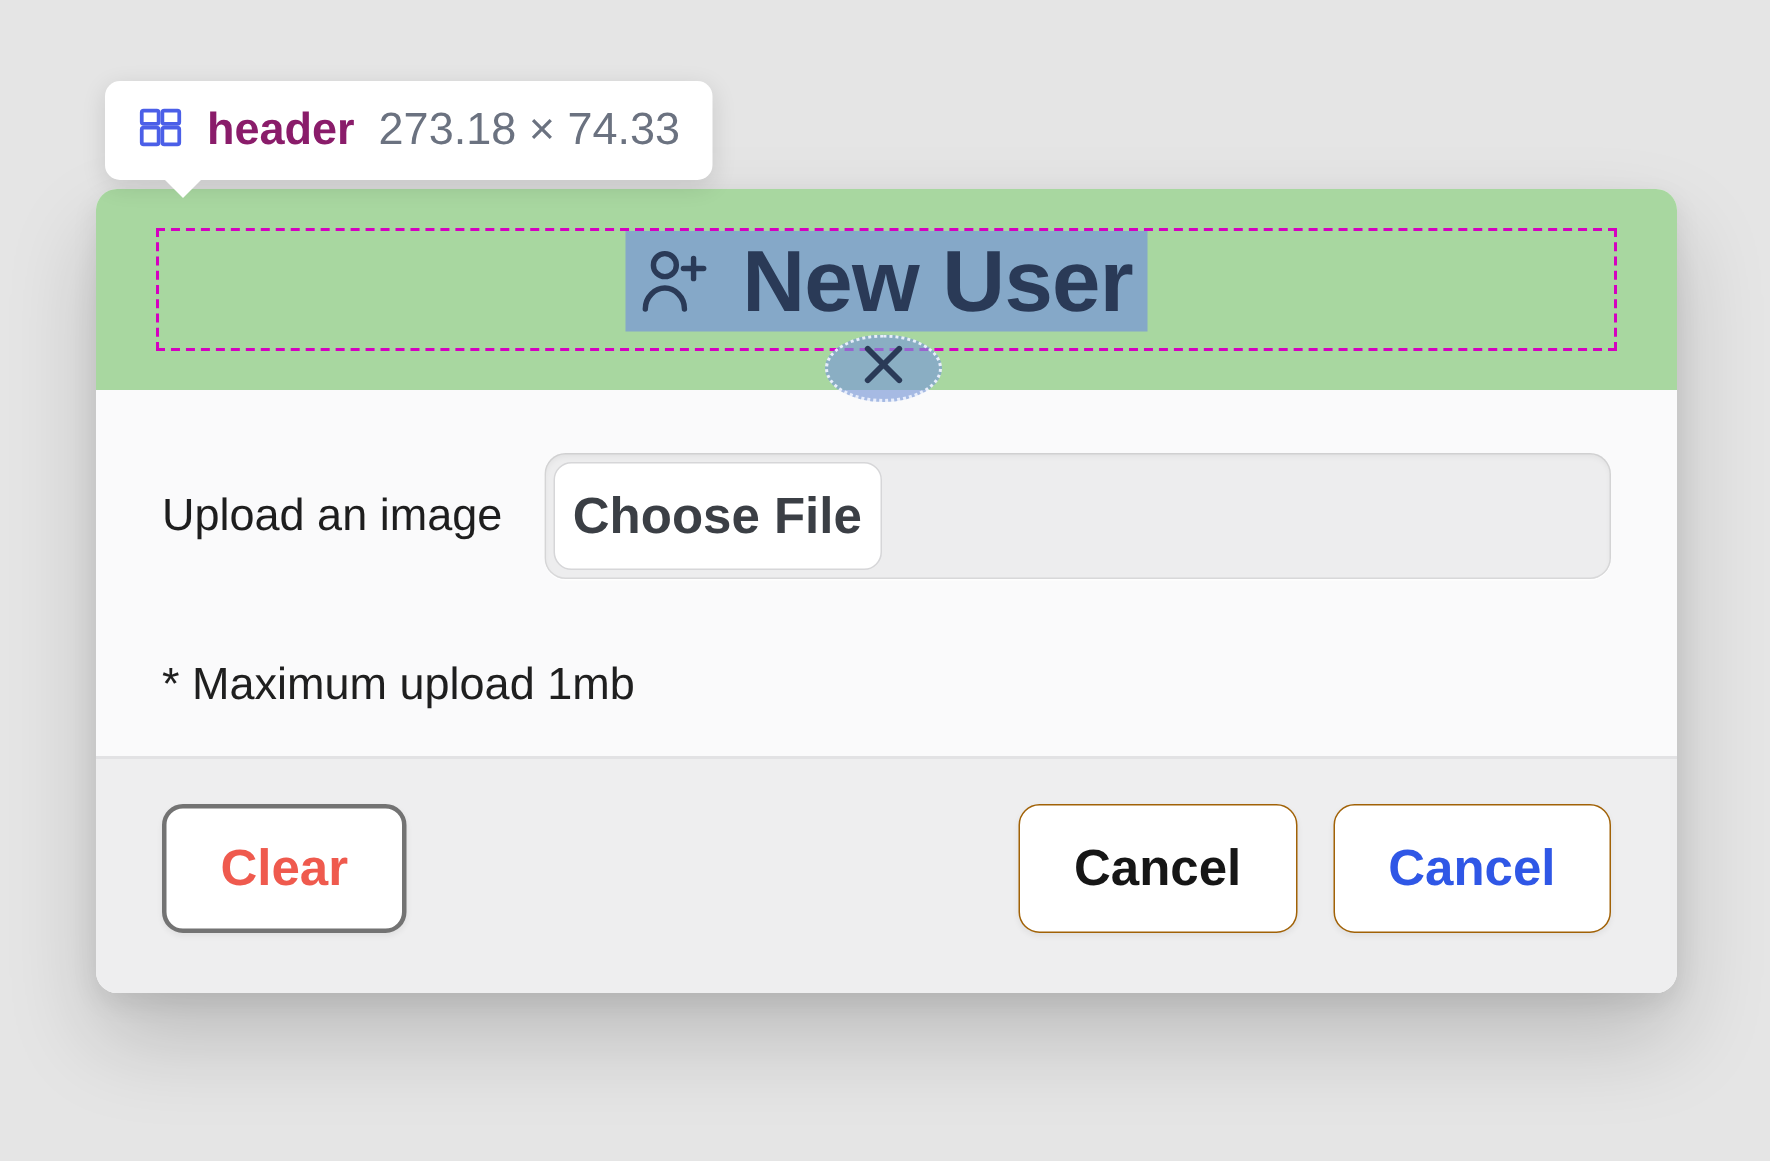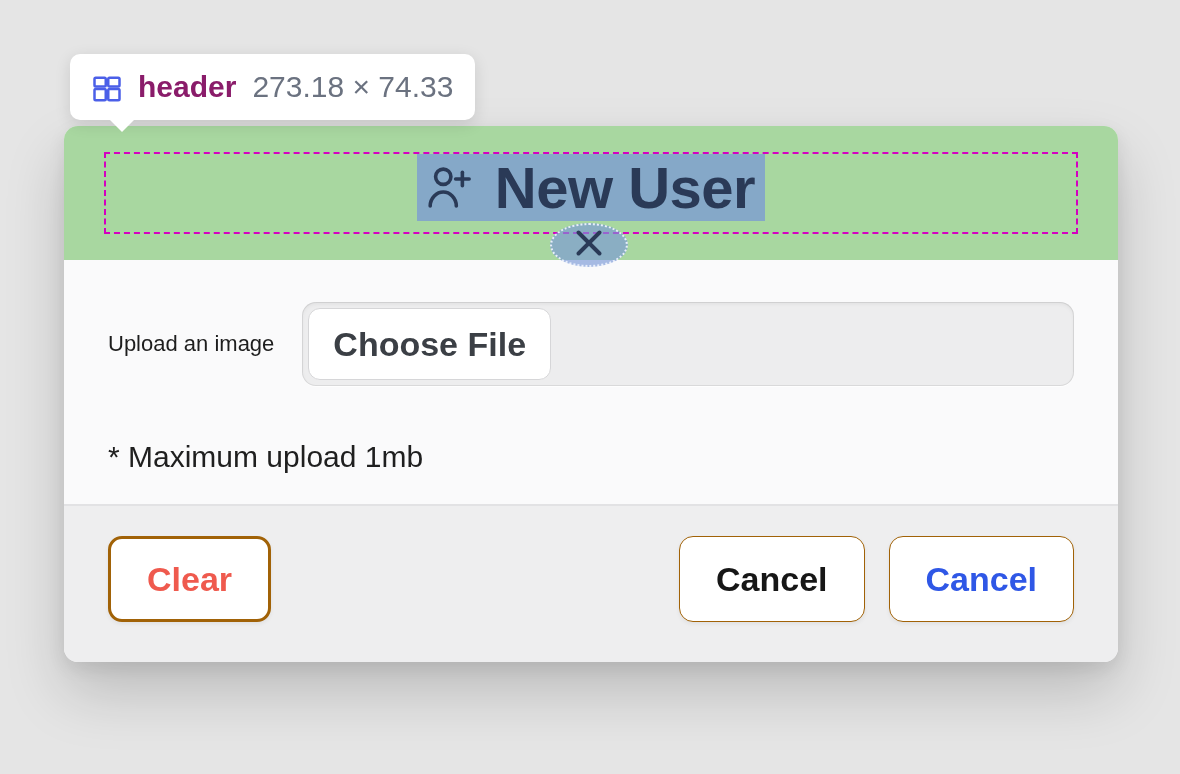--- a/index.html
+++ b/index.html
@@ -14,21 +14,21 @@
   
   .devtools-tooltip {
     position: absolute;
     left: 70px;
     top: 54px;
     background: #fff;
     border-radius: 10px;
     box-shadow: 0 4px 16px rgba(0,0,0,0.12);
     padding: 16px 22px;
     display: flex;
-    align-items: flex-end;
+    align-items: flex-start;
     gap: 16px;
     font-size: 30px;
     z-index: 10;
   }
   .devtools-tooltip::after {
     content: "";
     position: absolute;
     left: 40px;
     bottom: -12px;
     width: 0; height: 0;
@@ -131,39 +131,39 @@
     padding: 42px 44px 30px 44px;
     background: #fafafb;
   }
 
   .upload-row {
     display: flex;
     align-items: center;
     gap: 28px;
   }
   .upload-label {
-    font-size: 22px;
+    font-size: 30px;
     color: #1e1e1e;
   }
   .file-input {
     flex: 1;
     display: flex;
     align-items: stretch;
     height: 84px;
     border-radius: 14px;
     background: linear-gradient(#ededee,#ededee);
     box-shadow: inset 0 0 0 1px rgba(0,0,0,0.08), 0 1px 0 rgba(255,255,255,0.7), inset 0 2px 4px rgba(0,0,0,0.06);
     overflow: hidden;
   }
   .choose-file {
     background: #fff;
     border: 1px solid #d6d6d8;
     border-radius: 12px;
     margin: 6px;
-    padding: 0 24px;
+    padding: 0 12px;
     display: flex;
     align-items: center;
     justify-content: center;
     font-size: 34px;
     font-weight: 700;
     color: #3b3f45;
     cursor: pointer;
   }
   .file-status {
     flex: 1;
@@ -199,21 +199,21 @@
     display: inline-flex;
     align-items: center;
     justify-content: center;
     cursor: pointer;
     background: #fff;
     border: 1px solid #a16207;
     box-shadow: 0 2px 4px rgba(0,0,0,0.06);
   }
   .btn-clear {
     color: #ef5a4e;
-    border: 3px solid #a16207;
+    border: 3px solid #737373;
     background: #fff;
   }
   .btn-cancel { color: #161616; margin-left: auto; }
   .btn-confirm { color: #2f57e6; margin-left: 24px; }
 </style>
 </head>
 <body>
 
 <div class="devtools-tooltip">
   <span class="tooltip-icon">

